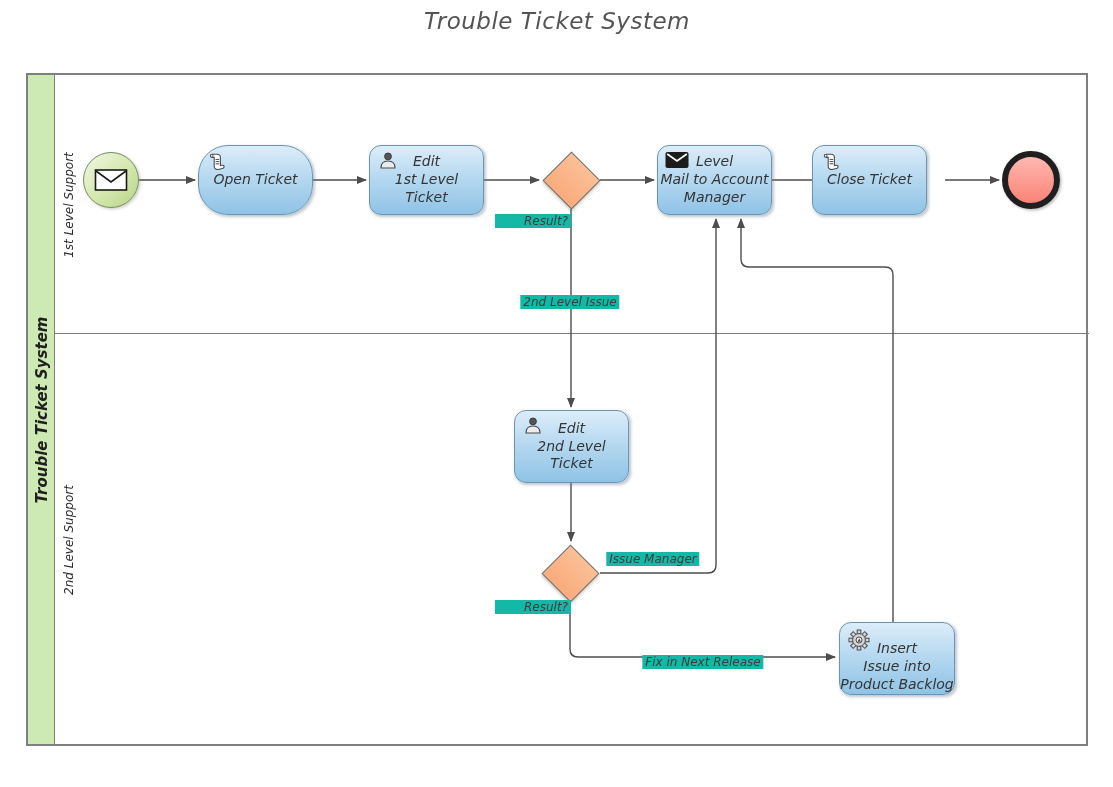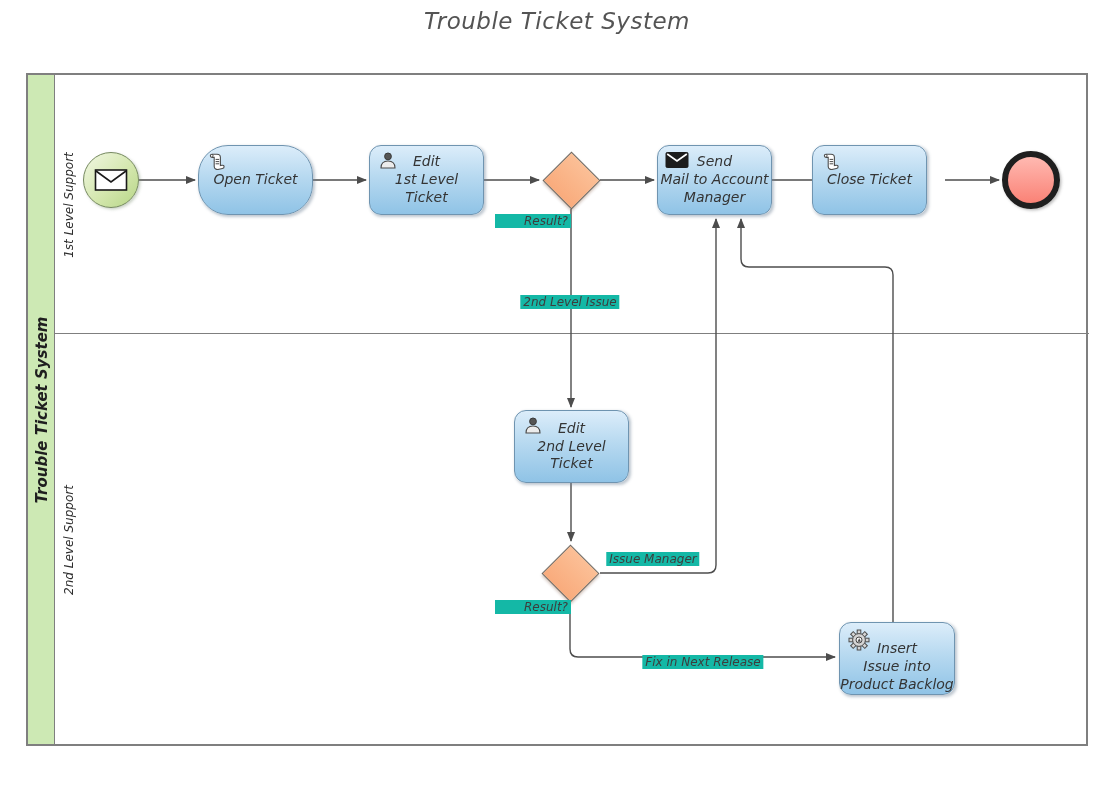--- a/index.html
+++ b/index.html
@@ -129,21 +129,21 @@
 
   <div class="gateway" style="left:542px;top:151px;">
     <div class="diamond"></div>
   </div>
 
   <div class="task" style="left:657px;top:145px;">
     <svg class="node-icon" width="24" height="18" viewBox="0 0 24 18">
       <rect x="1" y="1.5" width="22" height="15" rx="1.2" fill="#1c1c1c" stroke="#1c1c1c"></rect>
       <path d="M2.2 3 L12 10 L21.8 3" fill="none" stroke="#fff" stroke-width="1.7"></path>
     </svg>
-    <span>Send
+    <span>Level
 Mail to Account
 Manager</span>
   </div>
 
   <div class="task" style="left:812px;top:145px;">
     <svg class="node-icon" width="22" height="22" viewBox="0 0 22 22">
       <path d="M6 3.2 C3.8 3.2 3.8 6.4 6 6.4 H8.2 V15.4 C8.2 17.8 10.4 18.9 13 18.3 L16.4 17.5 C18.9 16.9 18.5 13.8 16 14.3 L14.4 14.6 V6.2 C14.4 4 13.2 3.2 11 3.2 Z" fill="#fff" stroke="#4c4c4c" stroke-width="1.1"></path>
       <path d="M6 3.2 C7.4 3.7 7.4 5.9 6 6.4 M9.6 8.4 H13.2 M9.6 10.6 H13.2 M9.6 12.8 H13.2" fill="none" stroke="#4c4c4c" stroke-width="1"></path>
     </svg>
     <span>Close Ticket</span>

